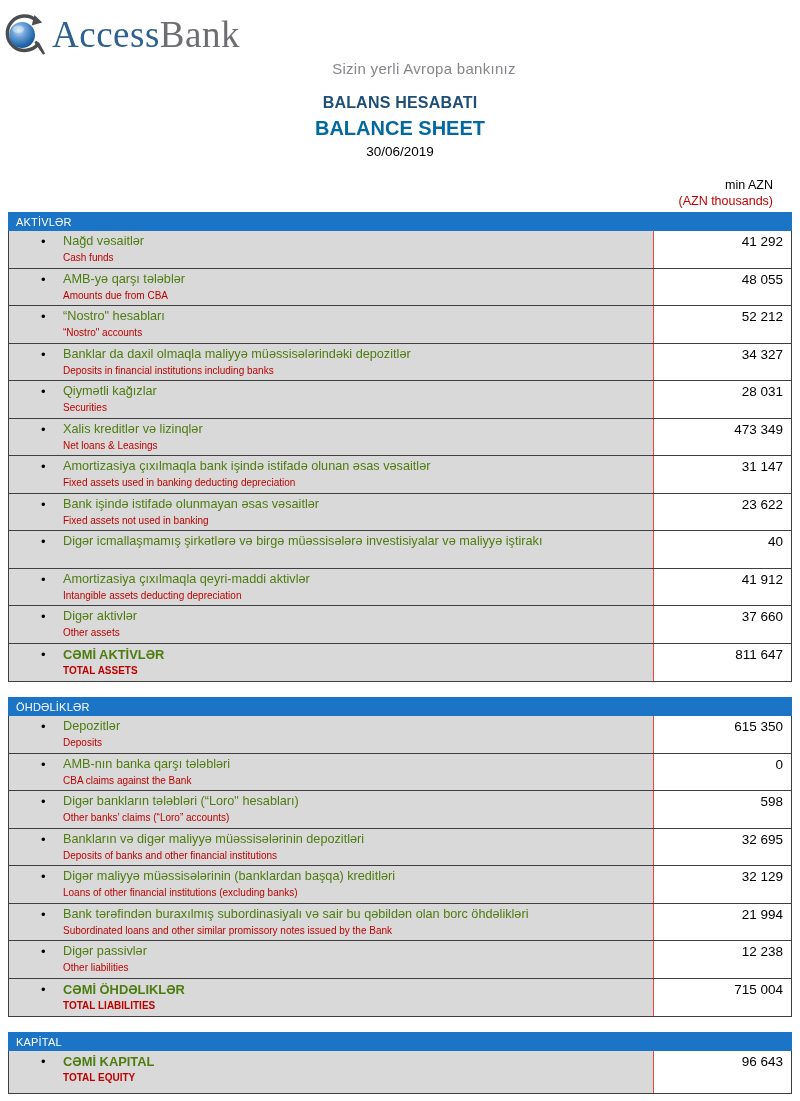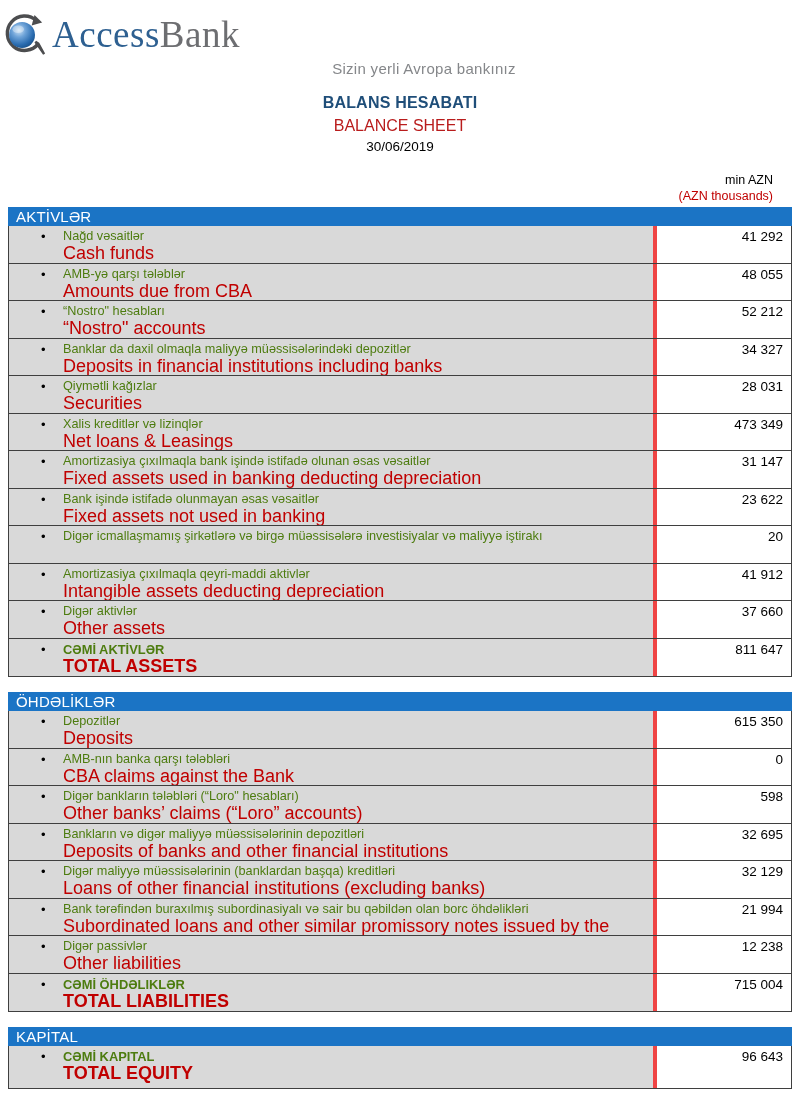--- a/index.html
+++ b/index.html
@@ -24,51 +24,51 @@
   }
   .brand-access { color: #2e6091; }
   .brand-bank { color: #6d6e71; }
   .tagline {
     text-align: center; color: #85878a; font-size: 15px;
     margin-top: 2px; padding-left: 48px; letter-spacing: 0.3px;
   }
 
   
   .title-az { text-align: center; font-weight: bold; font-size: 16px; color: #1f4e79; margin-top: 17px; letter-spacing: 0.2px;}
-  .title-en { text-align: center; font-weight: normal; font-size: 16px; color: #b91c1c; margin-top: 5px; }
+  .title-en { text-align: center; font-weight: bold; font-size: 20px; color: #0369a1; margin-top: 5px; }
   .report-date { text-align: center; font-size: 13.5px; color: #000; margin-top: 4px; }
 
   
   .units { text-align: right; padding-right: 27px; margin-top: 3px; line-height: 16px; }
   .unit-az { font-size: 12.5px; color: #000; margin-top: 18px; }
   .unit-en { font-size: 12.5px; color: #c00000; }
 
   
   .sheet { margin: 3px 8px 0 8px; }
   .section { margin-top: 15px; }
   .section:first-child { margin-top: 3px; }
   .section-bar {
     background: #1b74c5; color: #ffffff;
     height: 19px; display: flex; align-items: center;
-    padding-left: 8px; font-size: 15px; letter-spacing: 0.2px;
+    padding-left: 8px; font-size: 11px; letter-spacing: 0.2px;
   }
   .tbl { border: 1px solid #3f3f3f; border-top: none; }
   .row { display: flex; height: 37.5px; border-bottom: 1px solid #3f3f3f; }
   .row:last-child { border-bottom: none; }
   .label-cell { flex: 1; background: #d9d9d9; padding-top: 2px; overflow: hidden; }
   .az-line { display: flex; line-height: 17px; }
   .bullet {
     width: 22px; margin-left: 32px; font-size: 13px; color: #000;
     flex: 0 0 22px;
   }
   .az-text { font-size: 12.7px; color: #4d7c0f; }
-  .en-text { margin-left: 54px; font-size: 18px; color: #c00000; line-height: 16px; }
+  .en-text { margin-left: 54px; font-size: 10px; color: #c00000; line-height: 16px; }
   .value-cell {
     width: 138px; flex: 0 0 138px; background: #ffffff;
-    border-left: 4px solid #ef4444;
+    border-left: 1px solid #ef4444;
     text-align: right; padding: 3px 8px 0 0;
     font-size: 13.5px; color: #000;
   }
   .row.total .az-text { font-weight: bold; font-size: 12.9px; }
   .row.total .en-text { font-weight: bold; }
   .section-kapital .row { height: 42px; }
 </style>
 </head>
 <body>
 
@@ -199,21 +199,21 @@
     <div class="value-cell">23 622</div>
   </div>
 
   <div class="row">
     <div class="label-cell">
       <div class="az-line">
         <span class="bullet">•</span>
         <span class="az-text">Digər icmallaşmamış şirkətlərə və birgə müəssisələrə investisiyalar və maliyyə iştirakı</span>
       </div>
     </div>
-    <div class="value-cell">20</div>
+    <div class="value-cell">40</div>
   </div>
 
   <div class="row">
     <div class="label-cell">
       <div class="az-line">
         <span class="bullet">•</span>
         <span class="az-text">Amortizasiya çıxılmaqla qeyri-maddi aktivlər</span>
       </div>
       <div class="en-text">Intangible assets deducting depreciation</div>
     </div>

